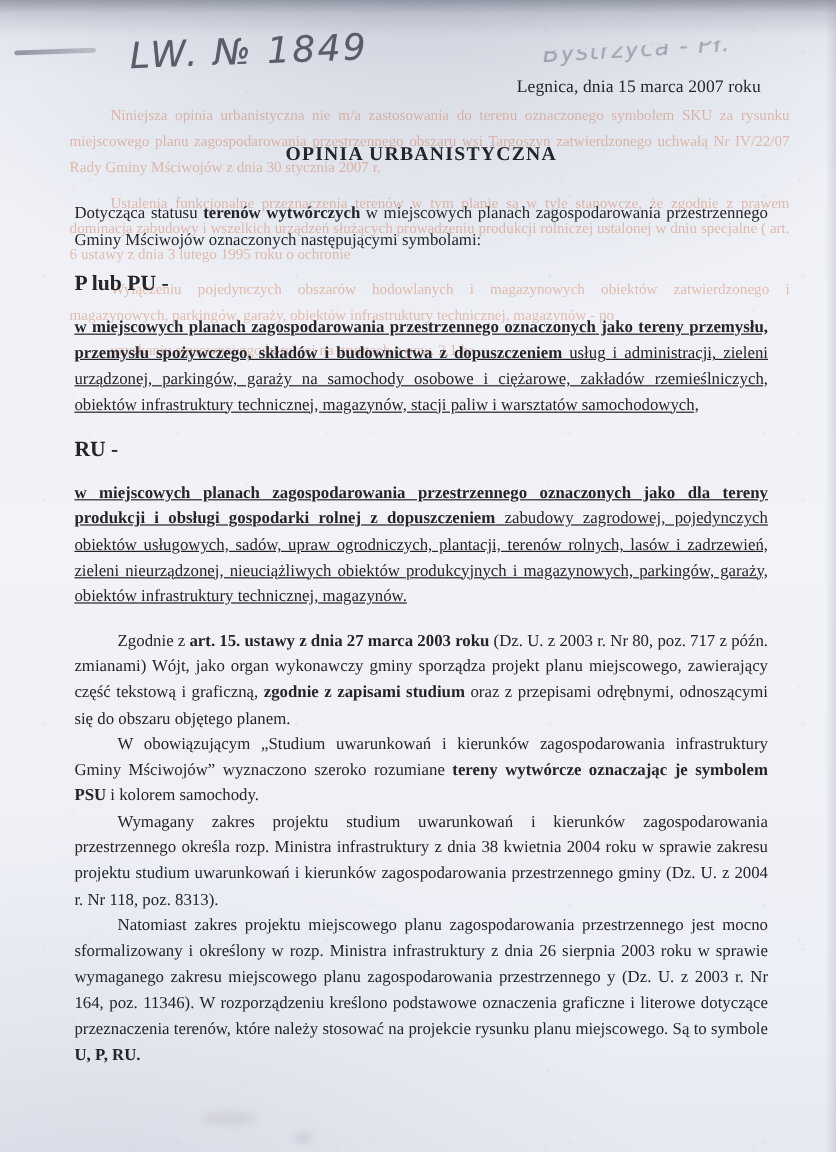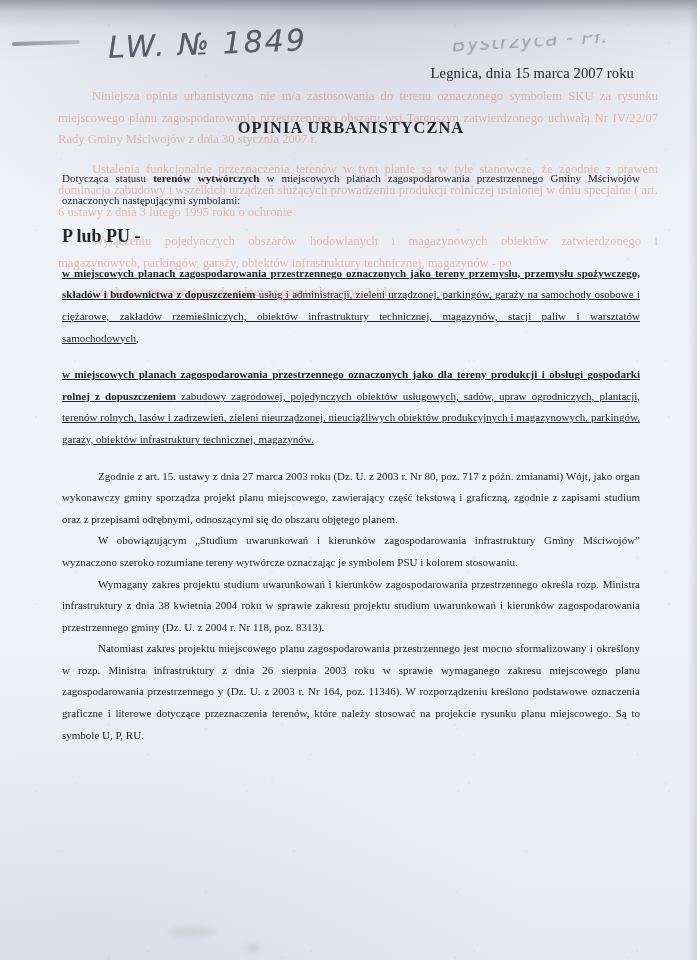--- a/index.html
+++ b/index.html
@@ -137,37 +137,37 @@
     text-align: center;
     font-size: 16.4px;
     font-weight: bold;
     letter-spacing: 1.05px;
   }
 
   .body-block { margin-top: 30px; }
 
   p.para {
     margin: 0;
-    font-size: 11px;
+    font-size: 14px;
     line-height: 21.6px;
     text-align: justify;
     text-justify: inter-word;
   }
   p.indent { text-indent: 36px; }
   p.gap-before { margin-top: 15px; }
   p.gap-small { margin-top: 15px; text-decoration: underline; }
 
   .lead-label {
     font-weight: bold;
     font-size: 18px;
     line-height: 21.6px;
     margin: 0;
   }
   b, strong { font-weight: bold; }
-  .bold-run { font-weight: normal; }
+  .bold-run { font-weight: bold; }
 
   
   .smudge-a, .smudge-b {
     position: absolute;
     border-radius: 50%;
     pointer-events: none;
     filter: blur(3px);
   }
   .smudge-a { left: 168px; top: 926px; width: 46px; height: 12px; background: rgba(150,140,132,.16); }
   .smudge-b { left: 246px; top: 944px; width: 14px; height: 8px;  background: rgba(120,126,142,.20); }
@@ -200,26 +200,27 @@
     <div class="doc-title">OPINIA URBANISTYCZNA</div>
 
     <div class="body-block">
 
       <p class="para"><span>Dotycząca statusu </span><b>terenów wytwórczych</b><span> w miejscowych planach zagospodarowania przestrzennego Gminy Mściwojów oznaczonych następującymi  symbolami:</span></p>
 
       <p class="lead-label gap-before">P lub PU -</p>
 
       <p class="para gap-small"><b>w miejscowych planach zagospodarowania przestrzennego oznaczonych  jako tereny przemysłu, przemysłu spożywczego, składów i budownictwa z dopuszczeniem</b><span> usług i administracji, zieleni urządzonej, parkingów, garaży na samochody osobowe i ciężarowe, zakładów rzemieślniczych, obiektów infrastruktury technicznej, magazynów, stacji paliw i warsztatów samochodowych,</span></p>
 
+      <p class="lead-label gap-before">RU -</p>
 
       <p class="para gap-small"><b>w miejscowych planach zagospodarowania przestrzennego oznaczonych  jako dla tereny produkcji i obsługi gospodarki rolnej z dopuszczeniem</b><span>  zabudowy zagrodowej, pojedynczych obiektów usługowych, sadów, upraw ogrodniczych, plantacji, terenów rolnych, lasów  i zadrzewień,  zieleni nieurządzonej,  nieuciążliwych  obiektów  produkcyjnych i magazynowych, parkingów, garaży, obiektów infrastruktury technicznej, magazynów.</span></p>
 
       <div id="rich-paragraphs">
           <p class="para indent gap-before"><span>Zgodnie z </span><b class="bold-run">art. 15. ustawy z dnia 27 marca 2003 roku</b><span> (Dz. U. z 2003 r.  Nr 80, poz. 717 z późn. zmianami) Wójt, jako organ wykonawczy gminy sporządza projekt planu miejscowego, zawierający część tekstową i graficzną, </span><b class="bold-run">zgodnie z zapisami studium</b><span> oraz z przepisami odrębnymi, odnoszącymi się do obszaru objętego planem.</span></p>
-          <p class="para indent"><span>W  obowiązującym  „Studium  uwarunkowań  i  kierunków  zagospodarowania infrastruktury Gminy Mściwojów” wyznaczono szeroko rozumiane </span><b class="bold-run">tereny wytwórcze oznaczając je symbolem PSU</b><span> i kolorem stosowaniu.</span></p>
+          <p class="para indent"><span>W  obowiązującym  „Studium  uwarunkowań  i  kierunków  zagospodarowania infrastruktury Gminy Mściwojów” wyznaczono szeroko rozumiane </span><b class="bold-run">tereny wytwórcze oznaczając je symbolem PSU</b><span> i kolorem samochody.</span></p>
           <p class="para indent"><span>Wymagany  zakres  projektu  studium  uwarunkowań  i  kierunków  zagospodarowania przestrzennego określa rozp. Ministra infrastruktury z dnia 38 kwietnia 2004 roku w sprawie zakresu  projektu  studium  uwarunkowań  i  kierunków  zagospodarowania  przestrzennego gminy (Dz. U.  z 2004 r. Nr 118, poz. 8313).</span></p>
           <p class="para indent"><span>Natomiast zakres projektu miejscowego planu zagospodarowania przestrzennego jest mocno sformalizowany i określony w rozp. Ministra infrastruktury z dnia 26 sierpnia 2003 roku w sprawie wymaganego zakresu miejscowego planu zagospodarowania przestrzennego y (Dz. U.  z 2003 r. Nr 164, poz. 11346). W rozporządzeniu kreślono podstawowe oznaczenia graficzne i literowe dotyczące przeznaczenia terenów, które należy stosować na projekcie rysunku planu miejscowego. Są to symbole </span><b class="bold-run">U, P, RU.</b></p>
         </div>
 
     </div>
   </div>
 
   <div class="smudge-a"></div>
   <div class="smudge-b"></div>
 </div>

